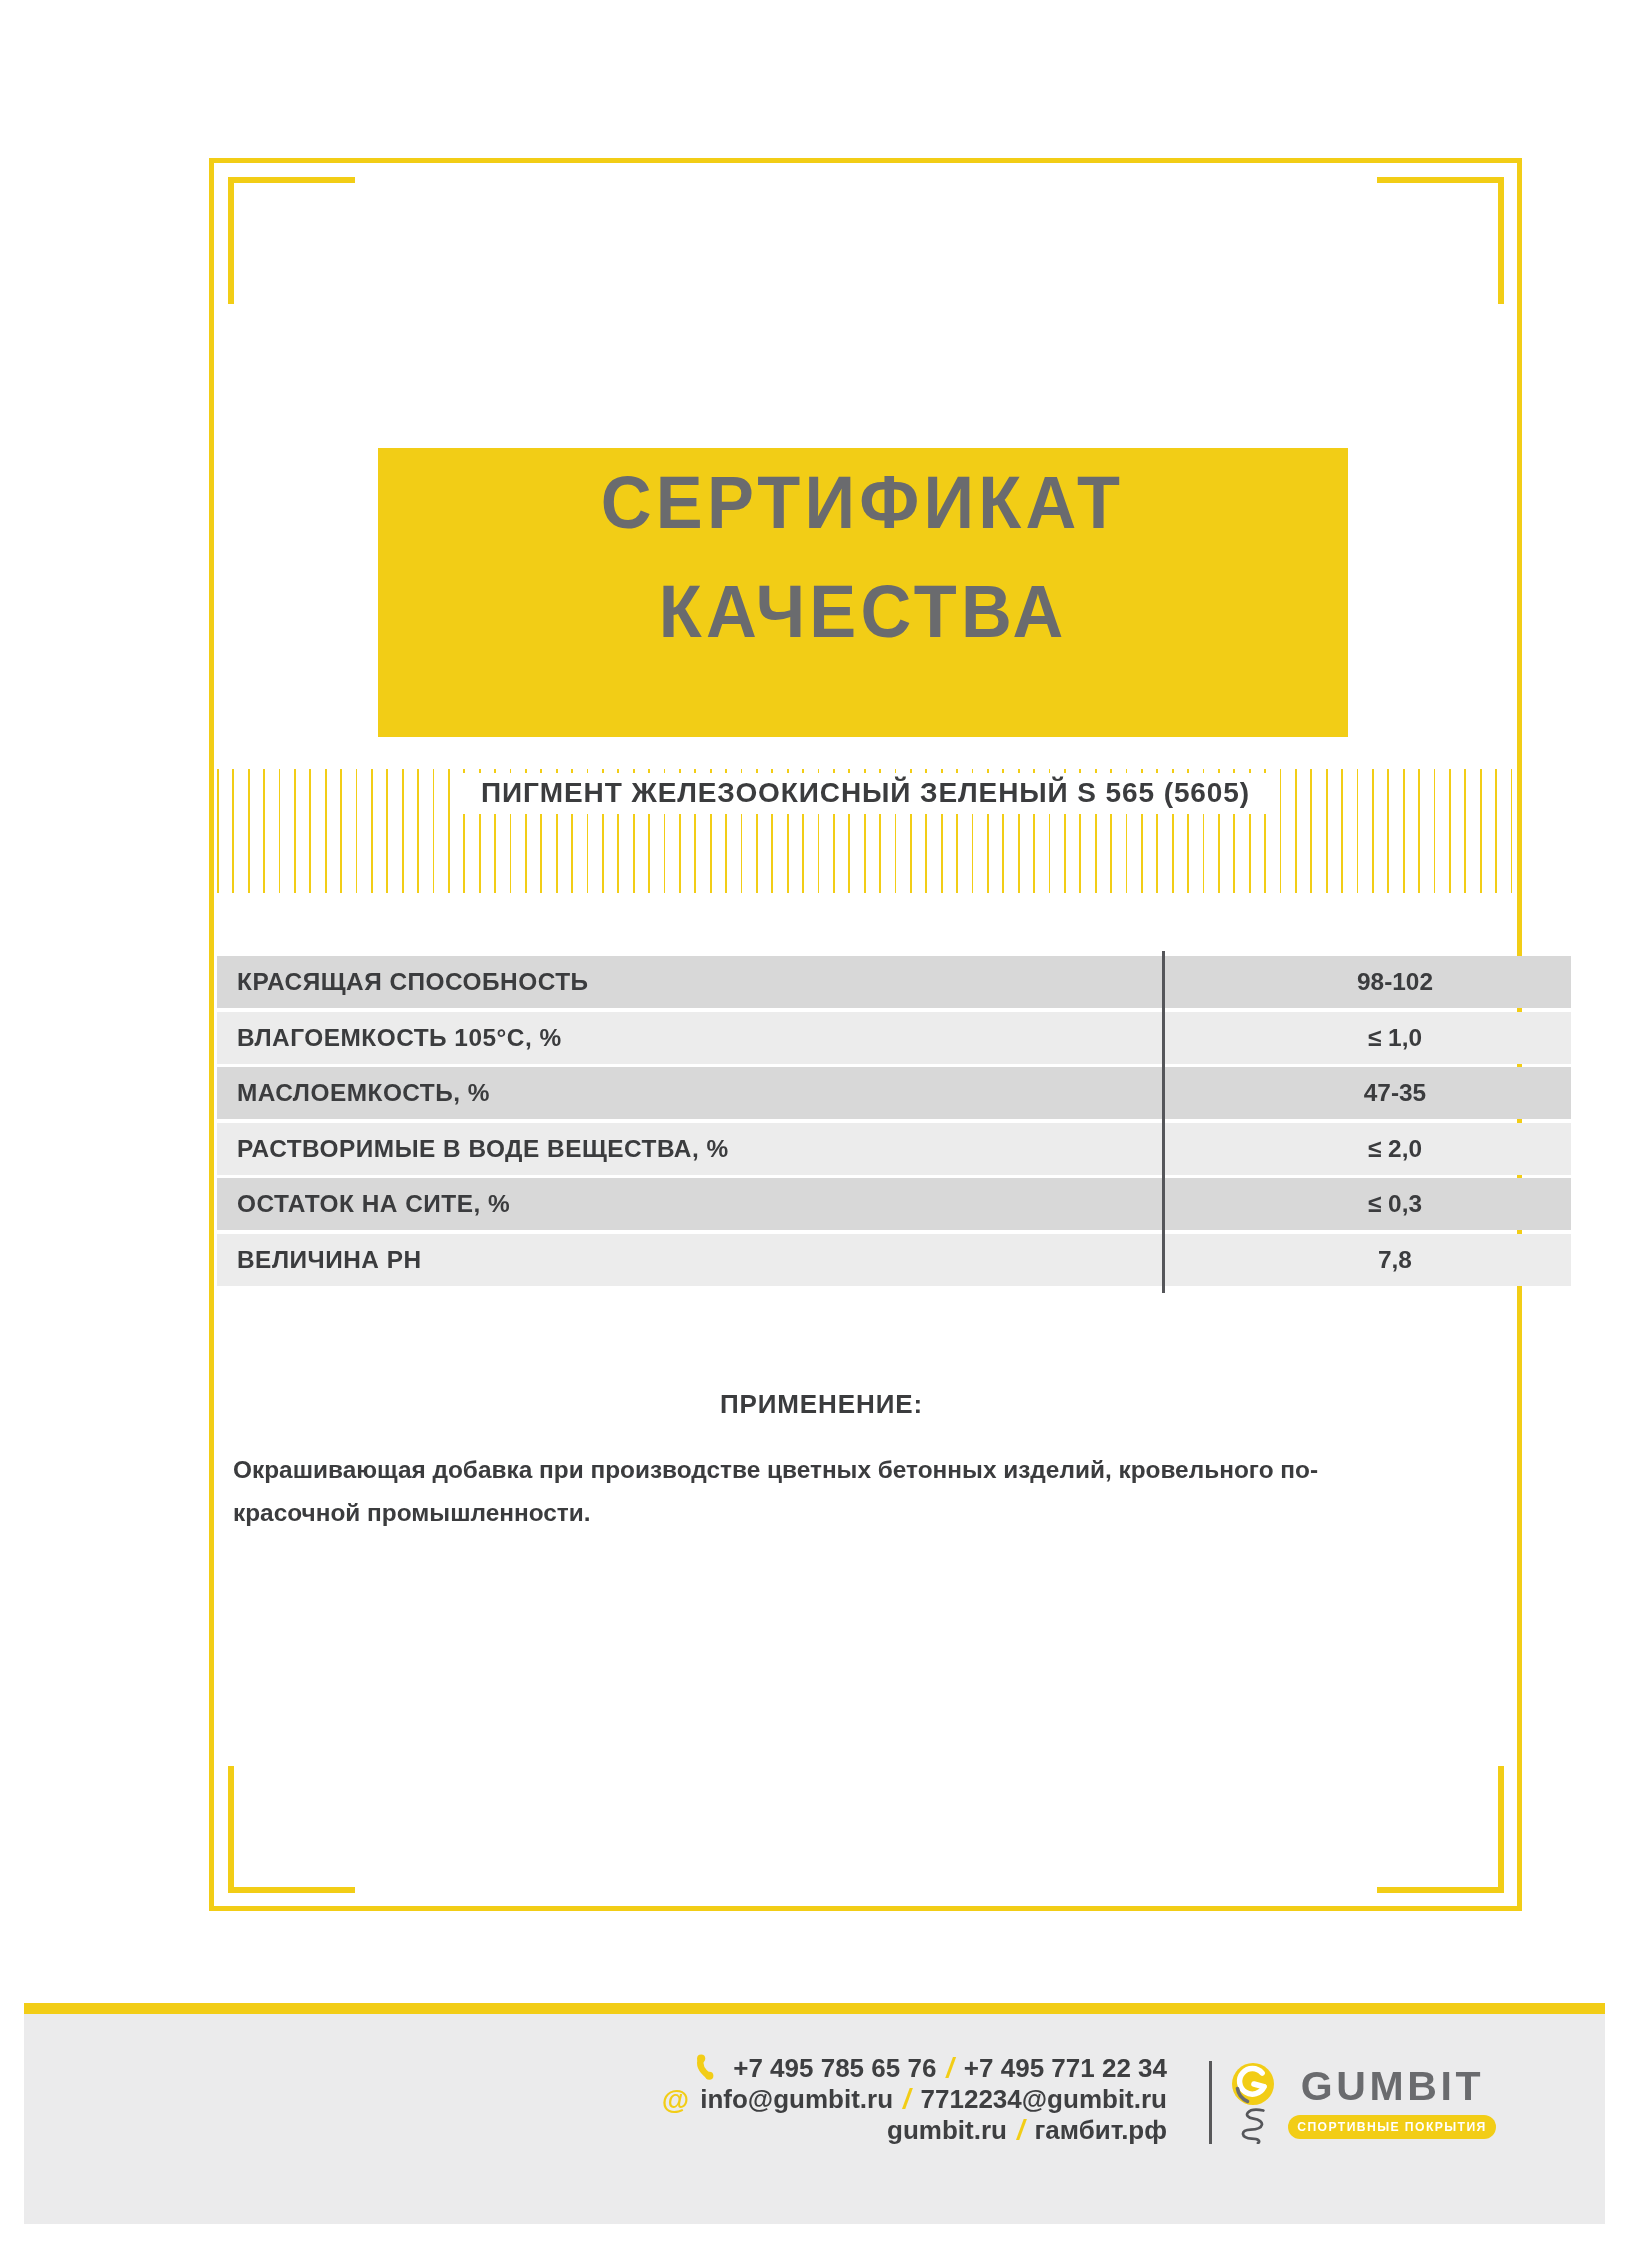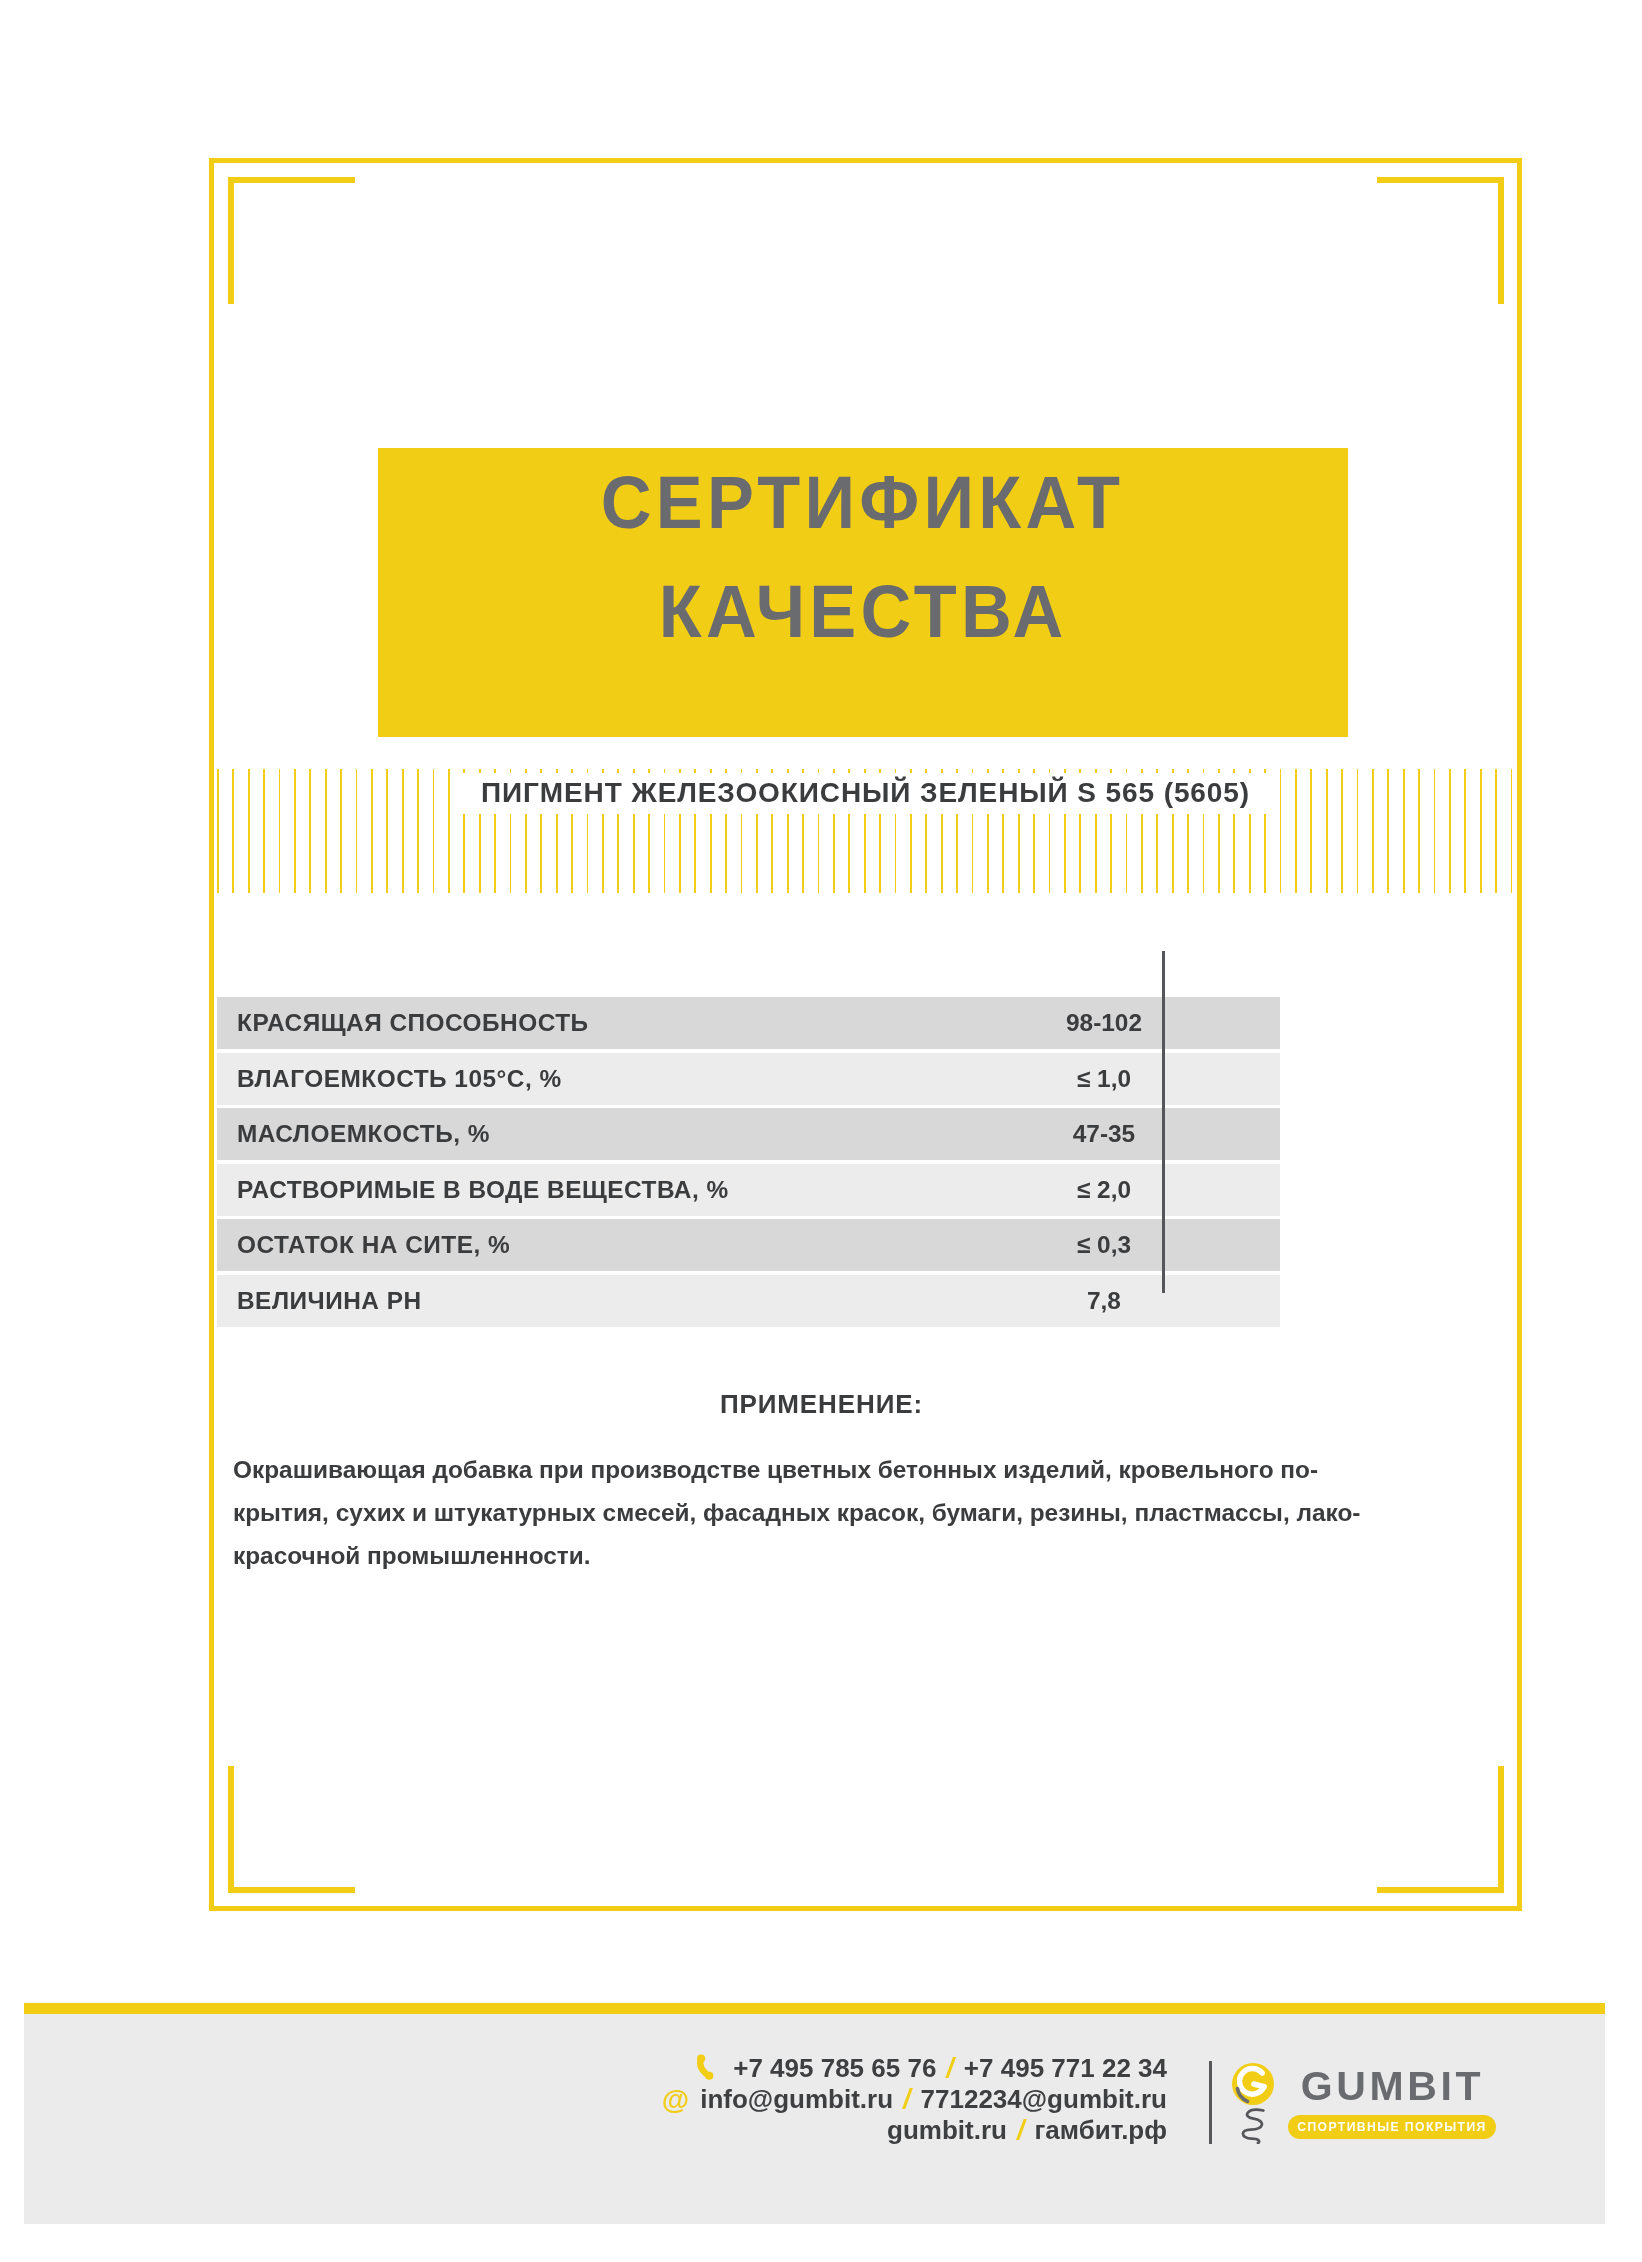--- a/index.html
+++ b/index.html
@@ -31,21 +31,21 @@
                 letter-spacing:4.5px;transform:scaleX(0.95);white-space:nowrap;}
 
   
   .hatch{left:217px;top:769px;width:1297px;height:124px;box-sizing:border-box;
          background:repeating-linear-gradient(90deg,var(--yellow) 0 1.8px,transparent 1.8px 15.4px);
          display:flex;flex-direction:column;align-items:center;padding-top:3.6px;gap:9px;}
   .chip{background:#fff;padding:4.5px 18px;font-size:28px;font-weight:800;color:var(--text-dark);
         letter-spacing:0.9px;white-space:nowrap;}
 
   
-  .spec-table{left:217px;top:956px;width:1063px;margin-top:41px;}
+  .spec-table{left:217px;top:956px;width:1354px;}
   .spec-row{display:flex;height:52px;margin-bottom:3.6px;}
   .spec-row:last-child{margin-bottom:0;}
   .spec-row.odd{background:var(--row-dark);}
   .spec-row.even{background:var(--row-light);}
   .cell-param{flex:1;display:flex;align-items:center;padding-left:20px;
               font-size:24.4px;font-weight:800;color:var(--text-dark);letter-spacing:0.5px;}
   .cell-value{width:352px;display:flex;align-items:center;justify-content:center;
               font-size:24.4px;font-weight:800;color:var(--text-dark);border-radius:15px;}
   .table-divider{left:1162px;top:951px;width:2.7px;height:342px;background:#55565A;}
 
@@ -117,21 +117,20 @@
     <div class="spec-row even">
       <div class="cell-param">ВЕЛИЧИНА РН</div>
       <div class="cell-value">7,8</div>
     </div>
   </div>
   <div class="abs table-divider"></div>
 
   <div class="abs app-heading">ПРИМЕНЕНИЕ:</div>
   <div class="abs app-text">
     <div>Окрашивающая добавка при производстве цветных бетонных изделий, кровельного по-</div>
-    <div>крытия, сухих и штукатурных смесей, фасадных красок, бумаги, резины, пластмассы, лако-</div>
     <div>красочной промышленности.</div>
   </div>
 
   <div class="abs footer-bar"></div>
   <div class="abs footer-body"></div>
 
   <div class="abs contacts">
     <div class="contact-line">
       <span class="phone-ic">
         <svg width="29" height="29" viewBox="0 0 32 32">

